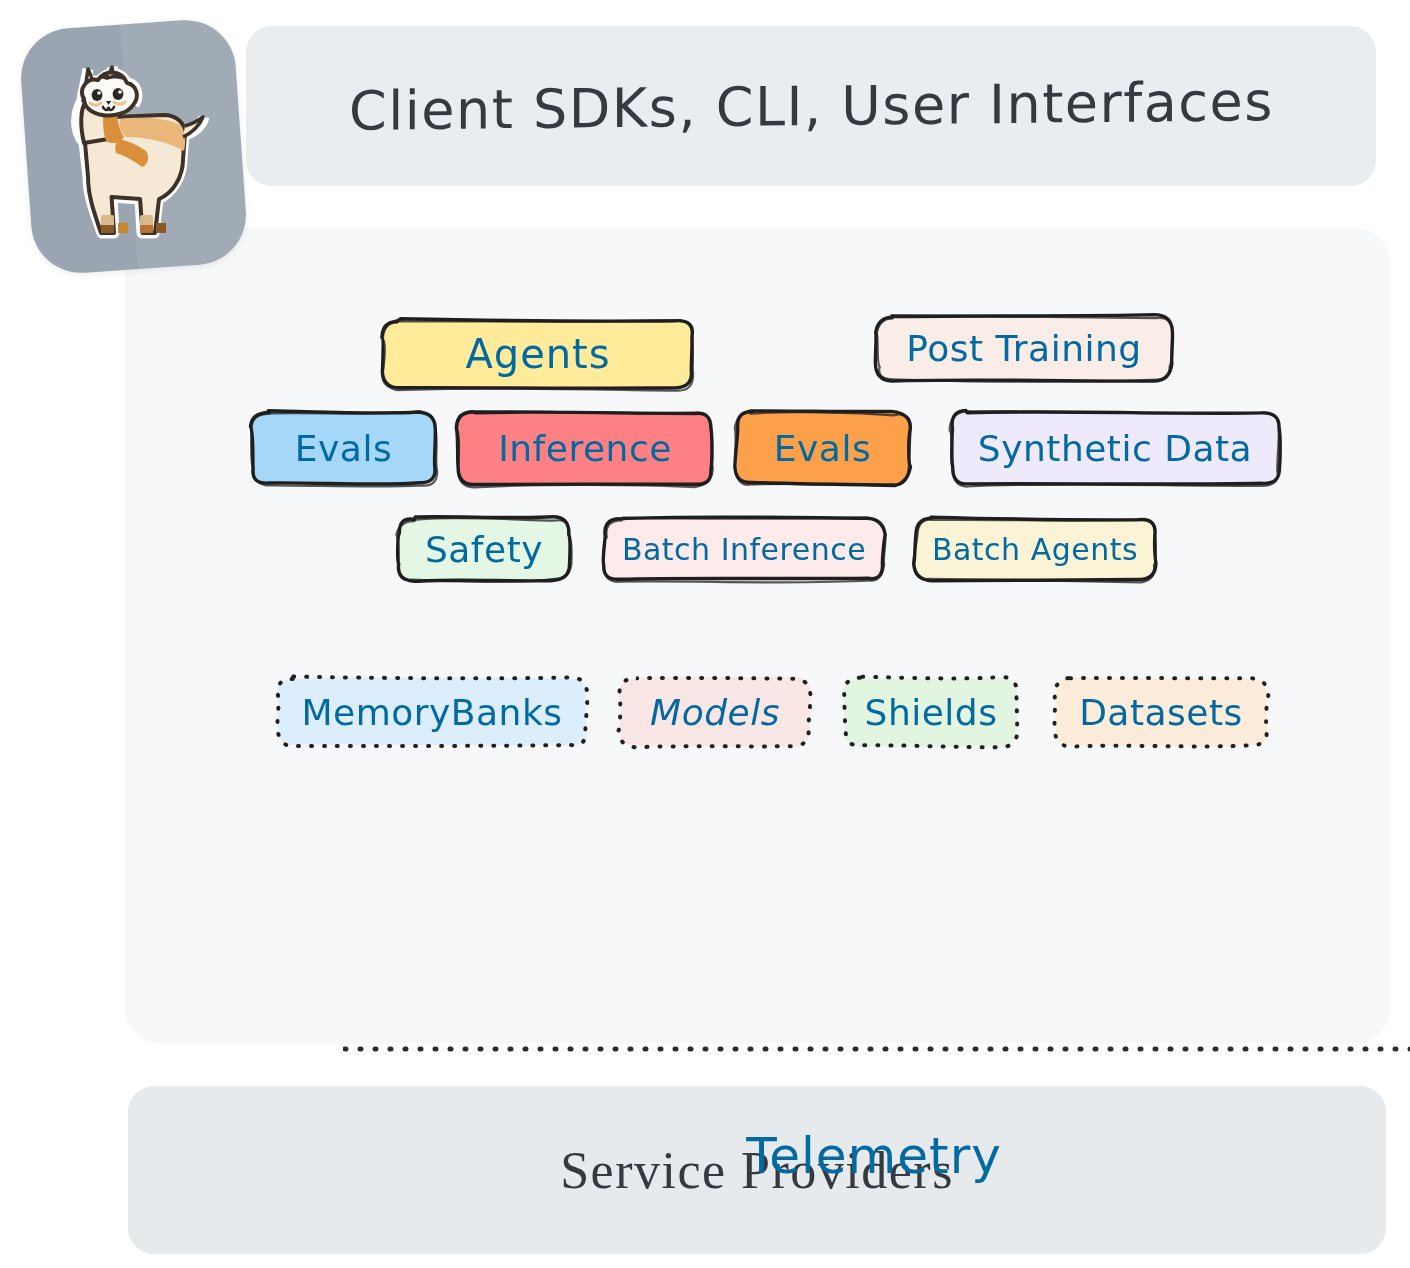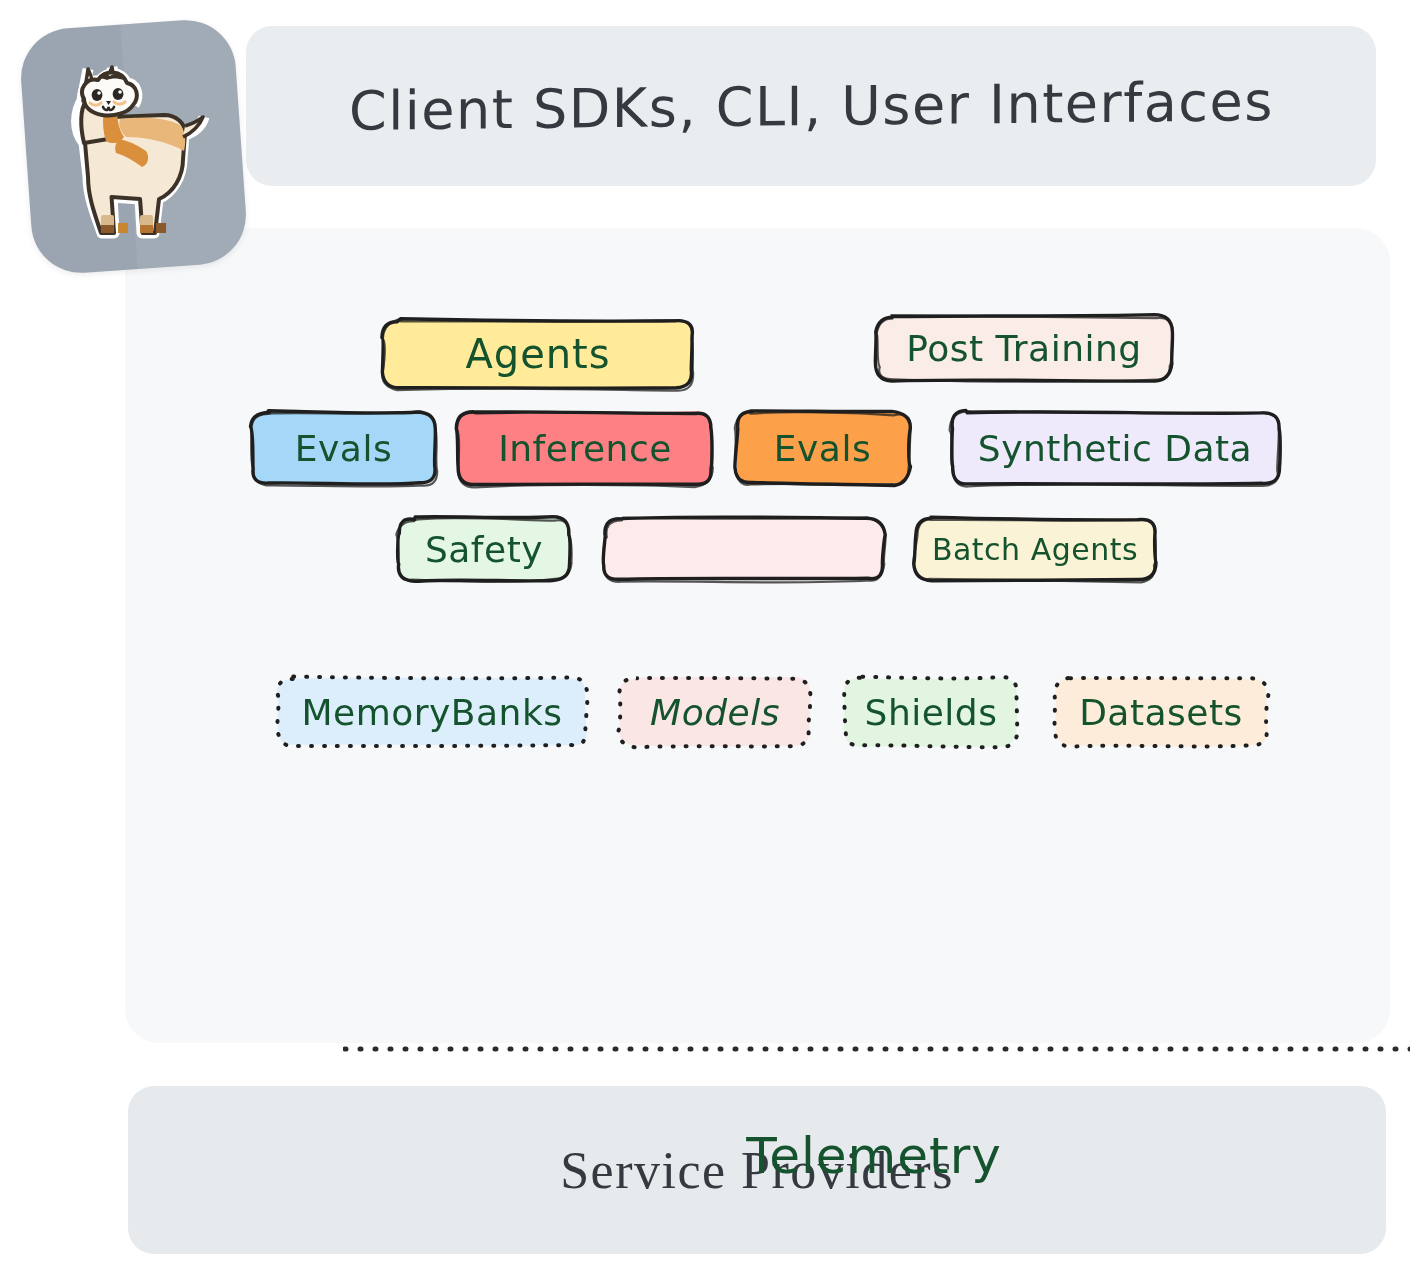--- a/index.html
+++ b/index.html
@@ -91,21 +91,21 @@
     position: absolute;
     left: -6px;
     top: -6px;
     width: calc(100% + 12px);
     height: calc(100% + 12px);
     overflow: visible;
   }
   .rbox .rbox-label {
     position: relative;
     z-index: 2;
-    color: #14532d;
+    color: #0369a1;
     white-space: nowrap;
     font-family: "DejaVu Sans", sans-serif;
     font-weight: 400;
   }
 
   .t-big   .rbox-label { font-size: 40px; letter-spacing: 1px; }
   .t-med   .rbox-label { font-size: 36px; letter-spacing: 0.5px; }
   .t-small .rbox-label { font-size: 30px; letter-spacing: 0.5px; }
 
   
@@ -270,20 +270,21 @@
           <path transform="translate(6.5,7)" d="M 16.8 0.8 C 49.9 -3.5 120.5 1.1 155.9 1.6 Q 171.5 -1.0 169.7 15.3 C 175.3 21.8 172.2 45.0 173.1 43.6 Q 171.5 60.0 156.2 59.8 C 122.8 64.7 50.0 62.6 14.0 60.7 Q -1.7 64.1 0.5 44.6 C -0.1 44.6 0.9 20.5 -2.2 15.6 Q 1.6 2.0 15.5 2.2 Z" fill="none" stroke="#1f1f1f" stroke-width="2.2" stroke-linejoin="round" opacity="0.75"></path>
         </svg>
         <span class="rbox-label">Safety</span>
       </div>
       <div class="rbox t-small" style="left: 479px; top: 290px; width: 280px; height: 62px;">
         <svg class="rbox-svg" viewBox="0 0 292 74" preserveAspectRatio="none">
           <path transform="translate(6,6)" d="M 17.0 0.8 C 84.3 -0.9 196.4 -0.0 264.5 0.8 Q 279.5 -0.5 280.6 15.3 C 280.6 22.3 279.3 44.2 279.6 45.5 Q 280.3 62.9 263.5 61.6 C 196.7 63.5 83.7 61.5 15.5 61.3 Q -0.0 61.1 -0.8 45.0 C -0.1 43.9 1.0 18.6 -0.6 16.8 Q 1.0 -0.7 16.8 -0.4 Z" fill="#fdeaea" stroke="none"></path>
           <path transform="translate(6,6)" d="M 14.8 0.9 C 83.2 -2.6 194.3 -0.2 262.7 0.3 Q 278.9 0.8 281.2 16.7 C 280.2 20.6 277.9 42.5 278.5 47.3 Q 278.3 63.4 263.5 60.2 C 194.5 61.3 84.4 59.4 15.1 61.3 Q -1.1 61.9 -0.2 47.6 C -2.2 43.3 1.6 19.0 1.1 17.7 Q -0.6 1.2 14.4 0.8 Z" fill="none" stroke="#1f1f1f" stroke-width="3.4" stroke-linejoin="round"></path>
           <path transform="translate(6.5,7)" d="M 18.4 -1.5 C 85.8 0.8 196.2 -0.6 263.8 -1.3 Q 278.3 1.9 280.8 15.6 C 282.1 20.6 278.1 42.3 279.8 44.8 Q 277.7 62.6 264.9 61.5 C 194.7 65.8 85.4 61.5 16.5 62.7 Q -0.8 64.0 -0.8 46.8 C -1.7 42.5 -1.1 18.2 2.3 18.4 Q -0.5 1.2 17.6 1.3 Z" fill="none" stroke="#1f1f1f" stroke-width="2.2" stroke-linejoin="round" opacity="0.75"></path>
         </svg>
+        <span class="rbox-label">Batch Inference</span>
       </div>
       <div class="rbox t-small" style="left: 790px; top: 290px; width: 240px; height: 62px;">
         <svg class="rbox-svg" viewBox="0 0 252 74" preserveAspectRatio="none">
           <path transform="translate(6,6)" d="M 15.4 -0.4 C 71.6 -1.2 168.5 1.5 224.5 -0.6 Q 238.9 0.9 239.7 15.5 C 240.0 21.7 240.7 42.8 238.9 46.2 Q 239.4 61.8 223.9 62.5 C 166.9 61.7 70.8 61.0 16.7 62.2 Q 0.4 61.0 0.9 46.1 C -0.9 42.8 0.0 17.5 -0.8 15.8 Q -0.0 -1.1 15.5 -0.8 Z" fill="#fbf3d5" stroke="none"></path>
           <path transform="translate(6,6)" d="M 15.9 -0.9 C 70.2 0.6 166.4 2.2 222.6 1.8 Q 241.7 -0.6 239.9 17.0 C 239.3 23.3 239.9 44.1 241.0 44.6 Q 240.6 61.8 224.0 61.5 C 167.3 62.2 71.1 62.3 16.9 62.7 Q -0.4 61.9 -1.2 45.7 C 0.1 41.7 0.1 17.3 0.9 16.2 Q 1.5 0.7 16.0 0.2 Z" fill="none" stroke="#1f1f1f" stroke-width="3.4" stroke-linejoin="round"></path>
           <path transform="translate(6.5,7)" d="M 15.1 1.0 C 72.5 0.3 168.4 2.4 223.7 0.7 Q 242.0 0.0 239.2 15.9 C 240.9 19.4 240.8 44.3 238.4 46.1 Q 240.8 60.5 225.6 63.3 C 167.8 62.1 71.6 60.5 14.1 59.9 Q 0.1 64.0 -2.1 44.2 C -3.4 45.3 1.8 20.6 2.0 16.4 Q 2.2 0.5 14.8 0.4 Z" fill="none" stroke="#1f1f1f" stroke-width="2.2" stroke-linejoin="round" opacity="0.75"></path>
         </svg>
         <span class="rbox-label">Batch Agents</span>
       </div>
     </div>

